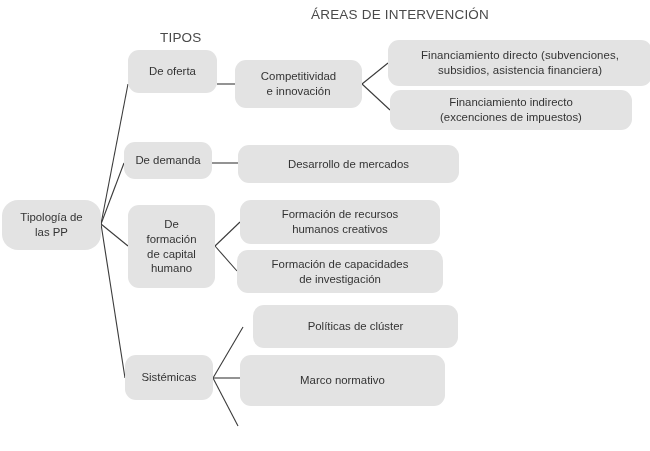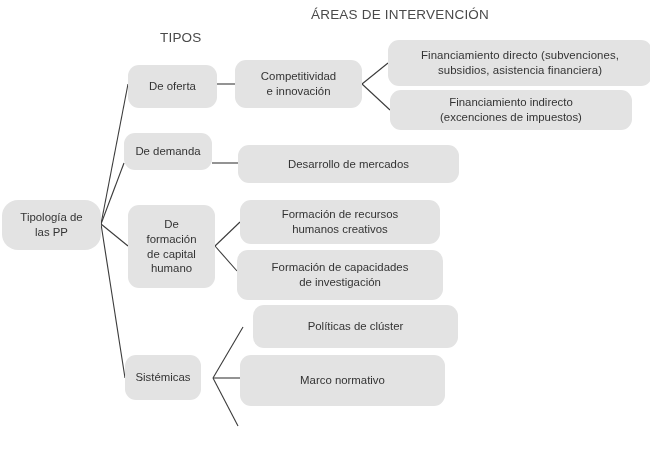--- a/index.html
+++ b/index.html
@@ -76,35 +76,35 @@
       <path d="M362,84 L390,110"></path>
     </g>
   </svg>
 
   <div class="hdr" style="left:160px; top:31px;">TIPOS</div>
 
   <div class="hdr" style="left:311px; top:8px;">ÁREAS DE INTERVENCIÓN</div>
 
   <div class="node root" style="left:2px; top:200px; width:99px; height:50px;">Tipología de<br>las PP</div>
 
-  <div class="node" style="left:128px; top:65px; width:89px; height:43px;">De oferta</div>
+  <div class="node" style="left:128px; top:50px; width:89px; height:43px;">De oferta</div>
 
-  <div class="node" style="left:124px; top:133px; width:88px; height:37px;">De demanda</div>
+  <div class="node" style="left:124px; top:142px; width:88px; height:37px;">De demanda</div>
 
   <div class="node" style="left:128px; top:205px; width:87px; height:83px;">De<br>formación<br>de capital<br>humano</div>
 
-  <div class="node" style="left:125px; top:355px; width:76px; height:45px;">Sistémicas</div>
+  <div class="node" style="left:125px; top:355px; width:88px; height:45px;">Sistémicas</div>
 
   <div class="node" style="left:235px; top:60px; width:127px; height:48px;">Competitividad<br>e innovación</div>
 
   <div class="node" style="left:238px; top:145px; width:221px; height:38px;">Desarrollo de mercados</div>
 
   <div class="node" style="left:240px; top:200px; width:200px; height:44px;">Formación de recursos<br>humanos creativos</div>
 
-  <div class="node" style="left:237px; top:250px; width:206px; height:50px;">Formación de capacidades<br>de investigación</div>
+  <div class="node" style="left:237px; top:250px; width:206px; height:43px;">Formación de capacidades<br>de investigación</div>
 
   <div class="node" style="left:253px; top:305px; width:205px; height:43px;">Políticas de clúster</div>
 
   <div class="node" style="left:240px; top:355px; width:205px; height:51px;">Marco normativo</div>
 
 
   <div class="node tight" style="left:388px; top:40px; width:264px; height:46px;">Financiamiento directo (subvenciones,<br>subsidios, asistencia financiera)</div>
 
   <div class="node" style="left:390px; top:90px; width:242px; height:40px;">Financiamiento indirecto<br>(excenciones de impuestos)</div>
 

